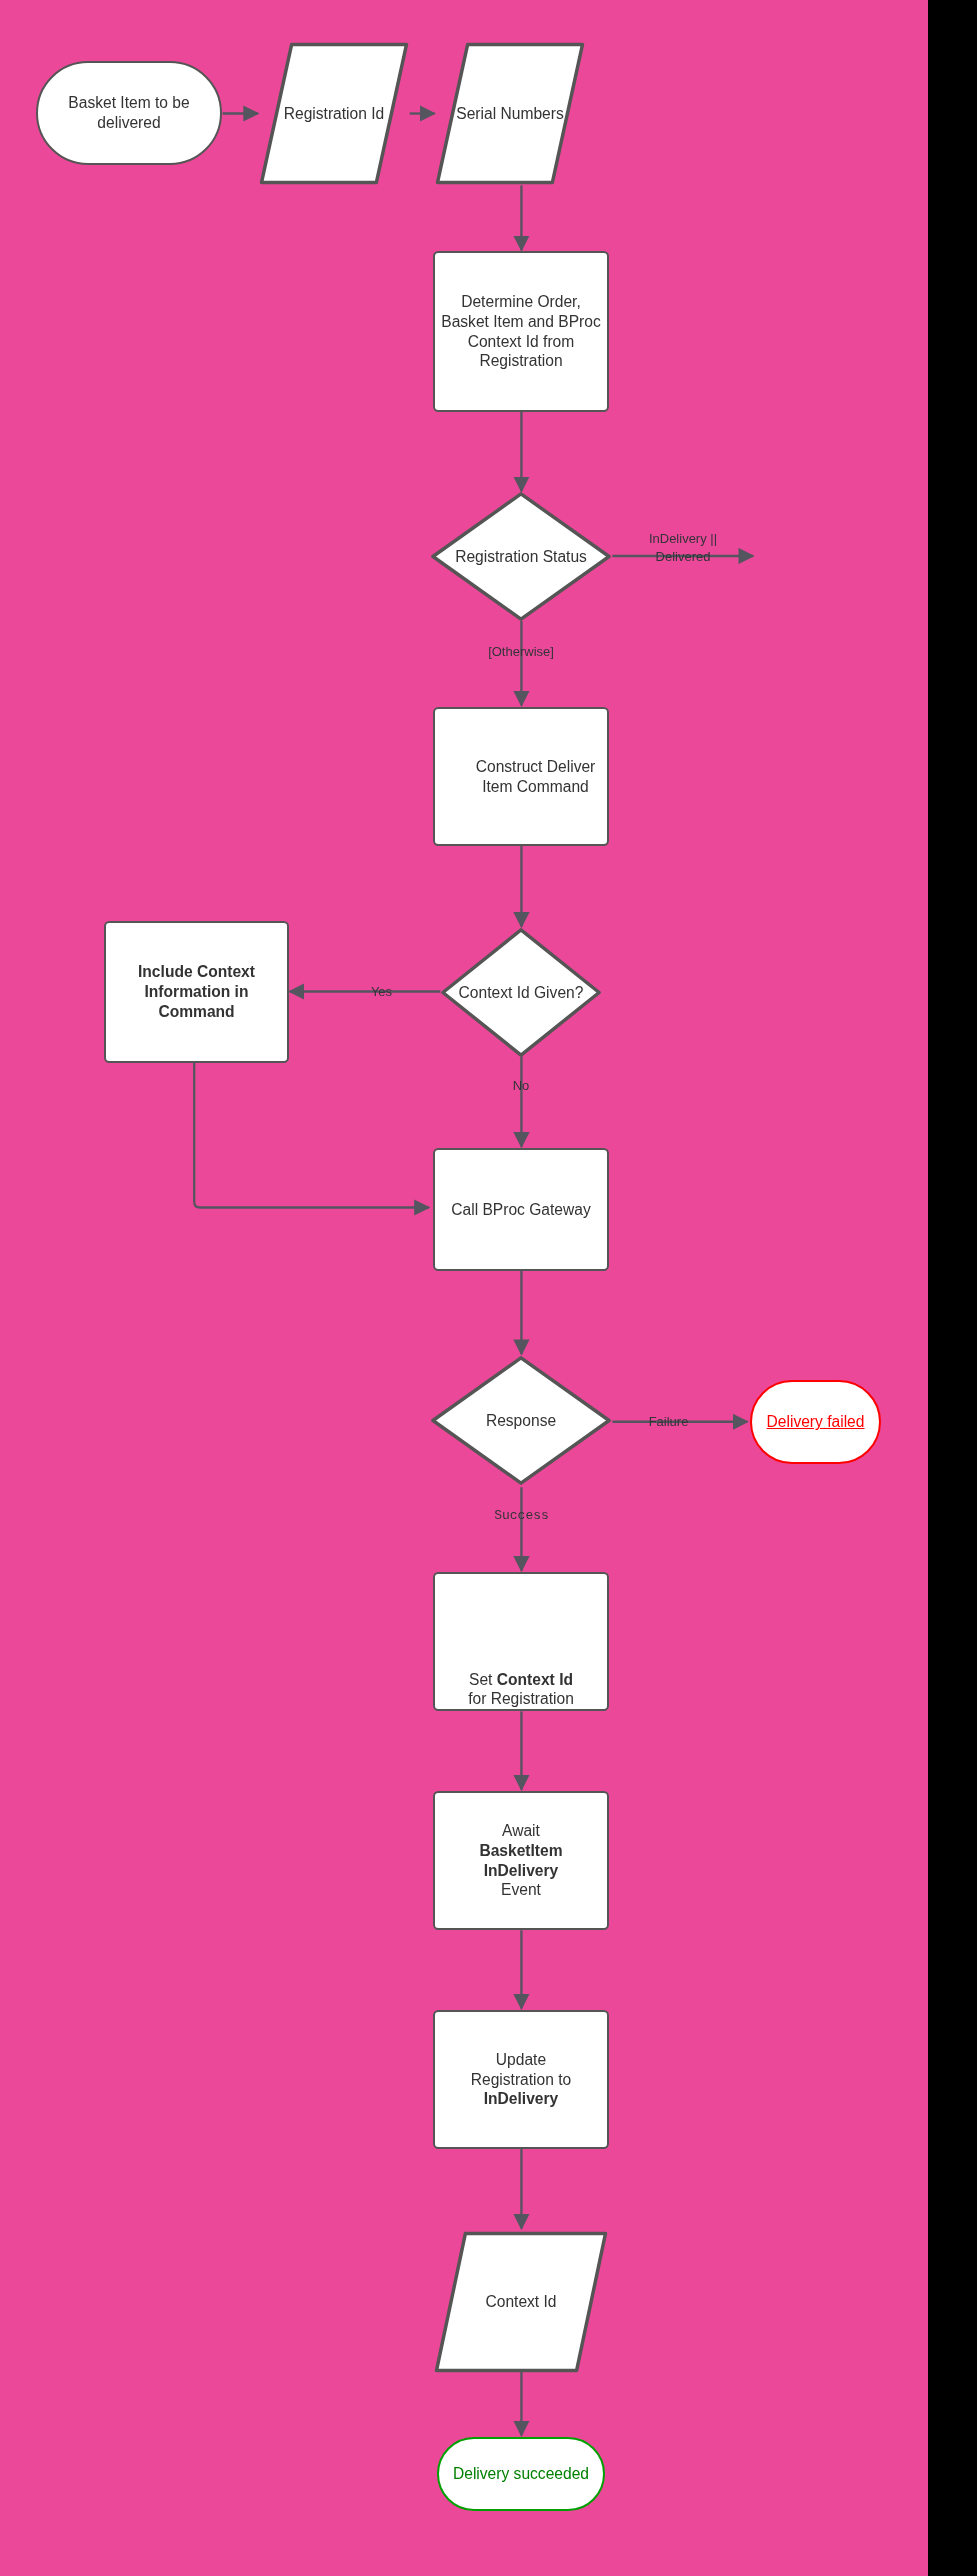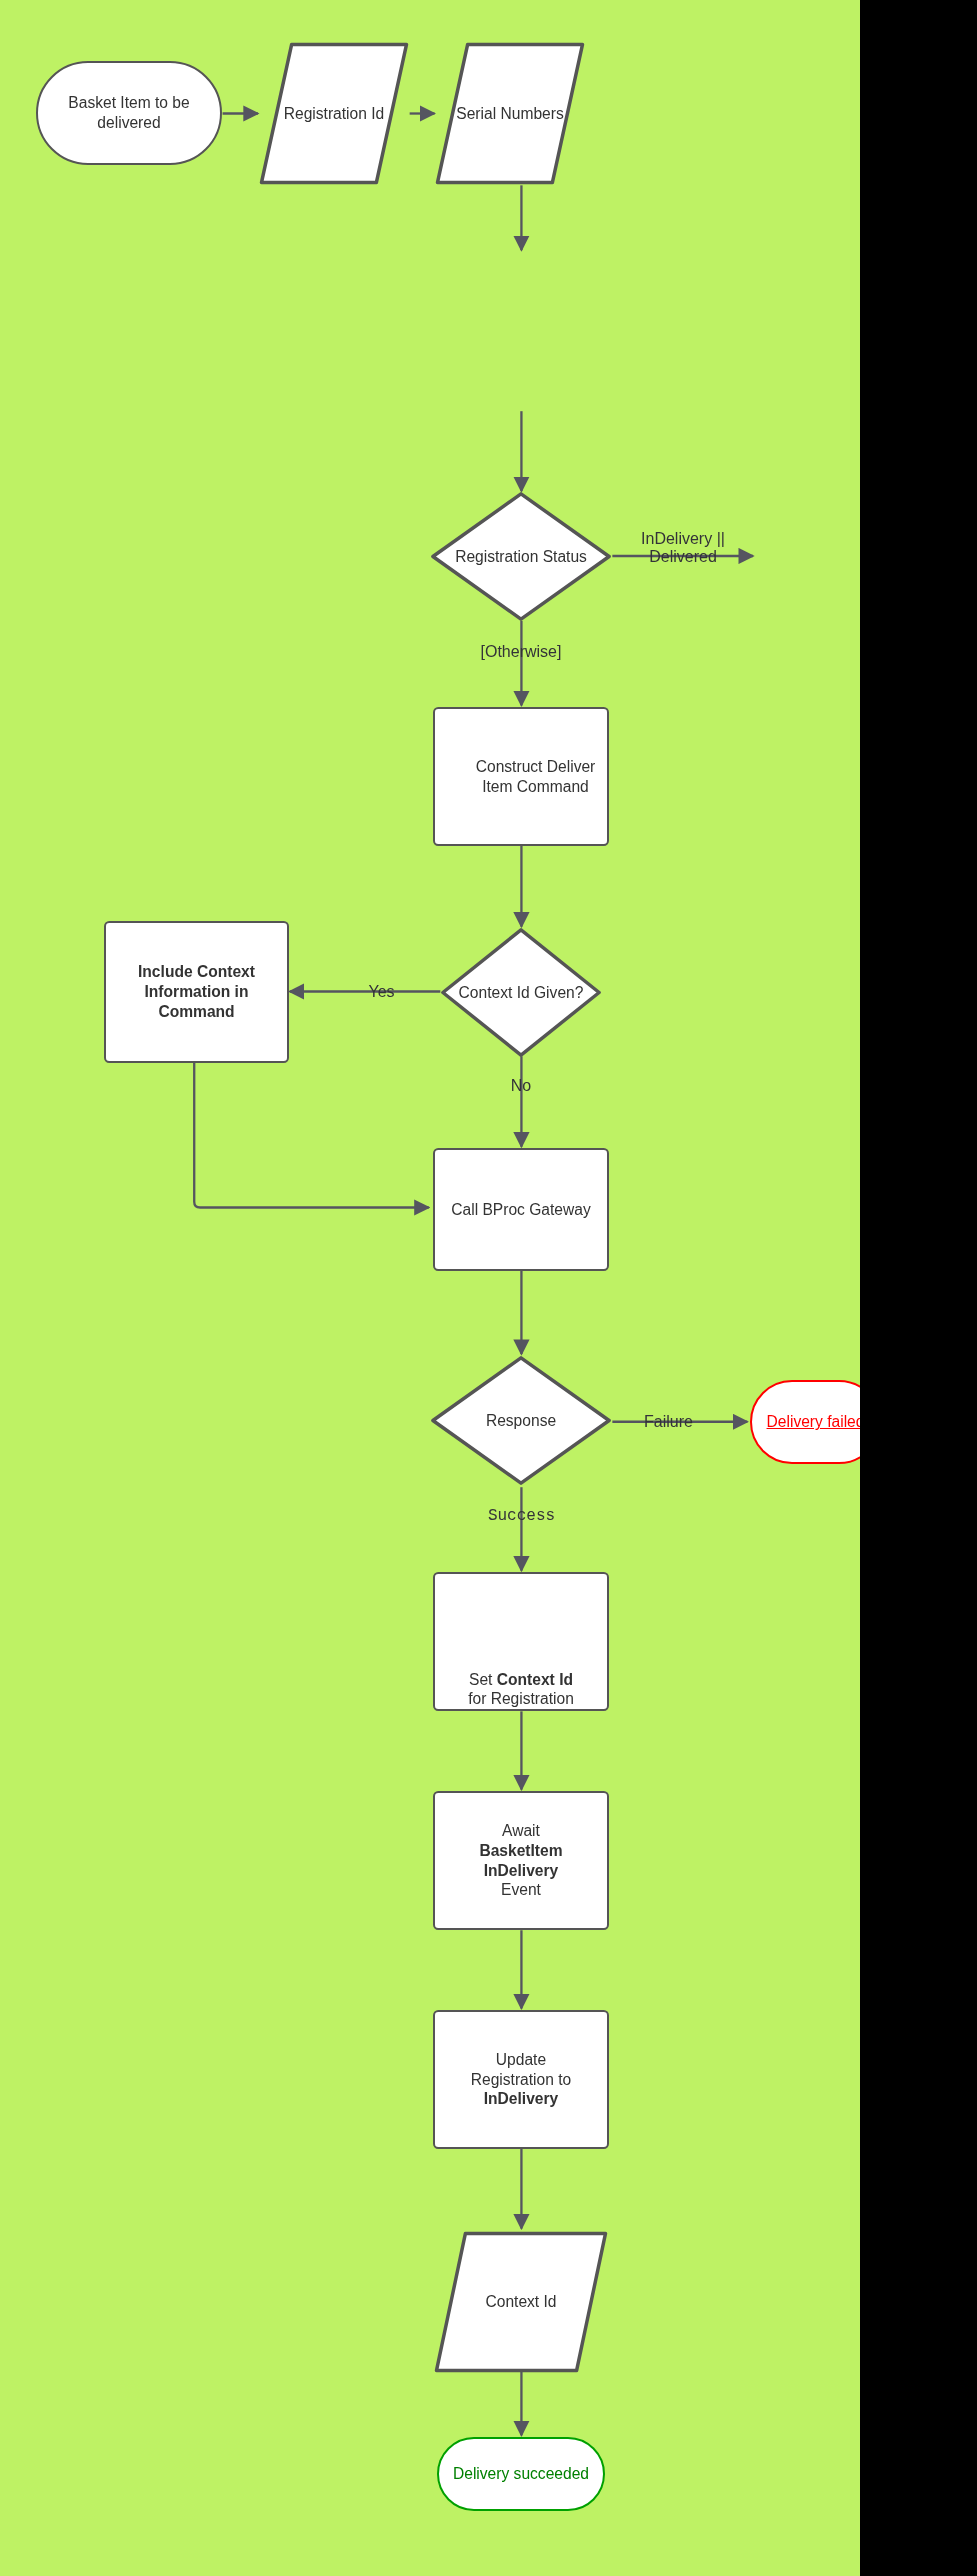--- a/index.html
+++ b/index.html
@@ -2,23 +2,23 @@
 <html style="font-size:9.3px"><head>
 <meta charset="utf-8">
 <style>
   html, body {
     margin: 0;
     padding: 0;
     background: #000000;
   }
   #canvas {
     position: relative;
-    width: 860px;
+    width: 928px;
     height: 2576px;
-    background: #bef264;
+    background: #ec4899;
     font-family: "Liberation Sans", sans-serif;
     overflow: hidden;
   }
   #edges {
     position: absolute;
     left: 0; top: 0;
     width: 978px;
     height: 2576px;
     pointer-events: none;
   }
@@ -70,21 +70,21 @@
     left: 0; top: 0; width: 100%; height: 100%;
   }
   .para .txt { position: relative; z-index: 2; }
 
   .green-node { border-color: #00a000; color: #008000; }
   .red-node   { border-color: #ff0000; color: #ff0000; }
 
   .edge-label {
     position: absolute;
     color: #333338;
-    font-size: 16px;
+    font-size: 13px;
     line-height: 18px;
     text-align: center;
     white-space: pre-line;
     z-index: 6;
   }
 </style>
 </head>
 <body>
 
 <div id="canvas">
@@ -144,20 +144,23 @@
     <span class="txt">Registration Id</span>
   </div>
 
   <div class="node para" style="left:434px; top:41px; width:152px; height:145px;">
     <svg class="pshape" viewBox="0 0 262 250" preserveAspectRatio="none">
       <path d="M 58 6 L 256 6 L 204 244 L 6 244 Z" fill="#ffffff" stroke="#555555" stroke-width="6" stroke-linejoin="round"></path>
     </svg>
     <span class="txt">Serial Numbers</span>
   </div>
 
+  <div class="node rect" style="left:433px; top:251px; width:176px; height:161px;">
+    <span class="txt">Determine Order, Basket Item and BProc Context Id from Registration</span>
+  </div>
 
   <div class="node diamond" style="left:430px; top:491px; width:182px; height:131px;">
     <svg class="dshape" viewBox="0 0 314 226" preserveAspectRatio="none">
       <path d="M 157 5 L 309 113 L 157 221 L 5 113 Z" fill="#ffffff" stroke="#555555" stroke-width="6" stroke-linejoin="round"></path>
     </svg>
     <span class="txt">Registration Status</span>
   </div>
 
 
   <div class="node rect" style="left:433px; top:707px; width:176px; height:139px;padding-left:29px;">

